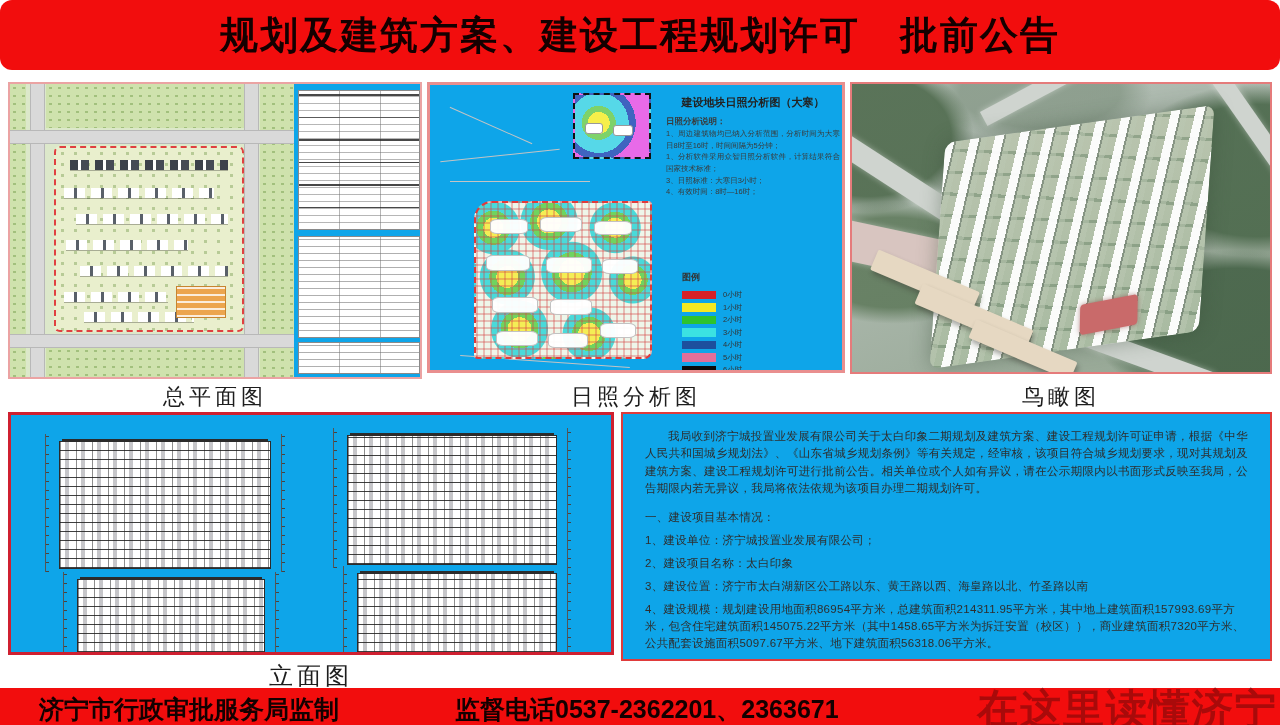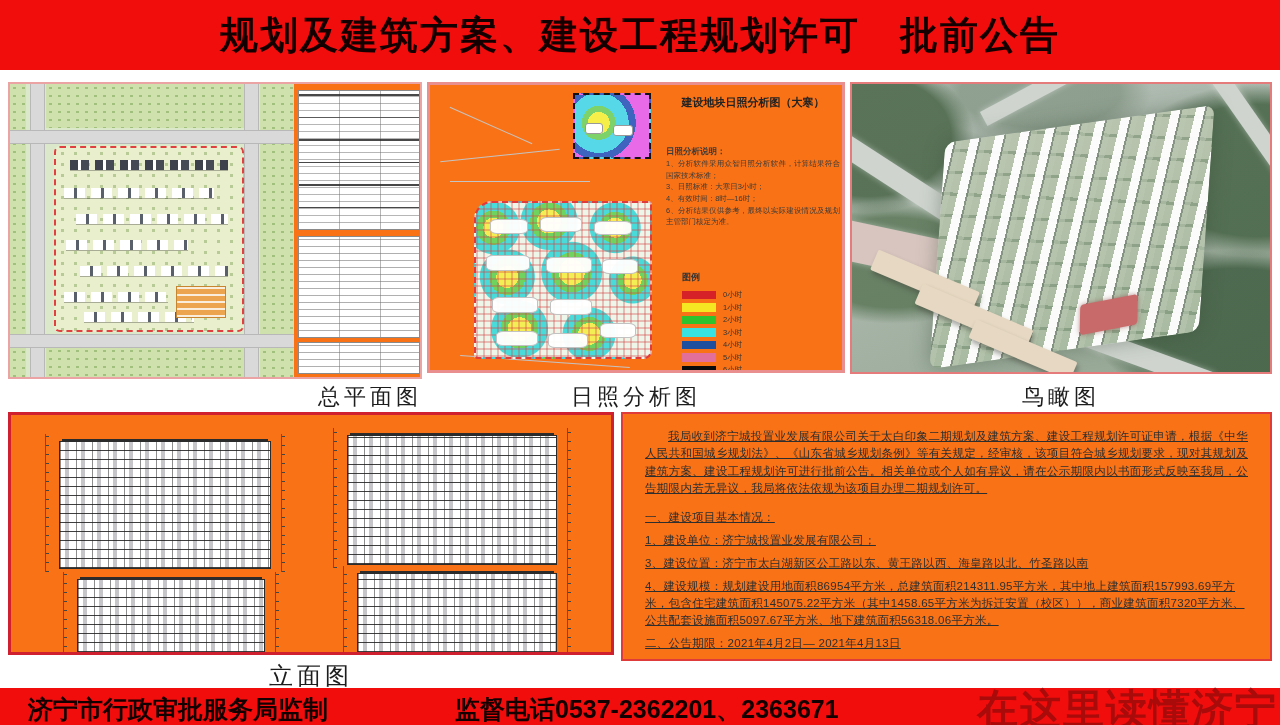--- a/index.html
+++ b/index.html
@@ -1,39 +1,39 @@
 <!DOCTYPE html>
 <html><head>
 <meta charset="utf-8">
 <style>
   html,body{margin:0;padding:0;}
   body{width:1280px;height:725px;position:relative;background:#ffffff;
        font-family:"Liberation Sans",sans-serif;overflow:hidden;}
 
   
   .banner{position:absolute;left:0;top:0;width:1280px;height:70px;background:#f20d0d;
-          display:flex;align-items:center;justify-content:center;}
+          display:flex;align-items:center;justify-content:center;border-radius:12px;}
   .banner .title{font-size:38px;font-weight:bold;color:#140000;letter-spacing:2px;}
   .footer{position:absolute;left:0;bottom:0;width:1280px;height:37px;background:#f20d0d;
           color:#140000;font-weight:bold;font-size:25px;}
-  .footer .f-left{position:absolute;left:28px;top:5px;}
+  .footer .f-left{position:absolute;left:39px;top:5px;}
   .footer .f-mid{position:absolute;left:455px;top:5px;}
   .footer .f-right{position:absolute;right:14px;top:5px;}
   .footer .watermark{position:absolute;right:2px;top:-6px;font-size:41px;font-weight:bold;
           color:#8d0909;opacity:.72;letter-spacing:2px;white-space:nowrap;}
 
   
-  .panel{position:absolute;background:#f97316;box-sizing:border-box;overflow:hidden;text-decoration:underline;}
+  .panel{position:absolute;background:#0ea5e9;box-sizing:border-box;overflow:hidden;}
   #p1{left:8px;top:82px;width:414px;height:297px;border:2px solid #eba3a3;}
   #p2{left:427px;top:82px;width:418px;height:291px;border:3px solid #e98f8f;}
   #p3{left:850px;top:82px;width:422px;height:292px;border:2px solid #e57b7b;}
   #p4{left:8px;top:412px;width:606px;height:243px;border:3px solid #cf2030;}
   #p5{left:621px;top:412px;width:651px;height:249px;border:2px solid #e03b3b;padding:14px 22px 0 22px;}
   .caption{position:absolute;color:#1d1d1d;font-size:22px;letter-spacing:4px;text-align:center;}
-  #cap1{left:8px;top:382px;width:414px;text-align:right;}
+  #cap1{left:8px;top:382px;width:414px;}
   #cap2{left:427px;top:382px;width:418px;}
   #cap3{left:850px;top:382px;width:422px;}
   #cap4{left:8px;top:660px;width:606px;font-size:24px;font-family:Liberation Serif, serif;}
 
   
   .plan{position:absolute;left:0;top:0;width:284px;height:293px;background:#dce8ca;}
   .pblock{position:absolute;background:#cfe2ad;
           background-image:radial-gradient(circle,rgba(118,158,78,.5) 1.2px,transparent 1.4px);
           background-size:9px 8px;}
   .road-v{position:absolute;top:0;bottom:0;width:13px;background:#d9d9d9;
@@ -76,21 +76,21 @@
               radial-gradient(circle at 80% 16%,#f4ee55 0 10px,#6fd45f 10px 16px,#49dada 16px 25px,transparent 26px),
               radial-gradient(circle at 18% 48%,#f4ee55 0 11px,#6fd45f 11px 18px,#49dada 18px 27px,transparent 28px),
               radial-gradient(circle at 55% 45%,#f4ee55 0 13px,#6fd45f 13px 20px,#49dada 20px 30px,transparent 31px),
               radial-gradient(circle at 90% 50%,#f4ee55 0 9px,#6fd45f 9px 15px,#49dada 15px 23px,transparent 24px),
               radial-gradient(circle at 25% 82%,#f4ee55 0 12px,#6fd45f 12px 19px,#49dada 19px 28px,transparent 29px),
               radial-gradient(circle at 65% 85%,#f4ee55 0 11px,#6fd45f 11px 17px,#49dada 17px 26px,transparent 27px);}
   .blob{position:absolute;background:rgba(255,255,255,.96);border:1px solid #c2c2c2;border-radius:7px/4px;}
   .sun-title{position:absolute;left:236px;top:10px;width:174px;text-align:center;
              font-size:11px;font-weight:bold;color:#222;}
   .sun-notes{position:absolute;left:236px;top:30px;width:174px;font-size:7.5px;
-             line-height:1.55;color:#3a3a3a;text-align:justify;margin-top:30px;}
+             line-height:1.55;color:#3a3a3a;text-align:justify;}
   .sun-notes .nh{font-weight:bold;font-size:8.5px;}
   .legend{position:absolute;left:252px;top:186px;width:150px;color:#333;}
   .legend .lt{font-size:9px;font-weight:bold;margin-bottom:6px;}
   .lrow{display:flex;align-items:center;margin-bottom:2.5px;}
   .swatch{width:34px;height:8.5px;margin-right:7px;}
   .lrow span.llabel{font-size:7.5px;}
 
   
   .sky{position:absolute;inset:0;
        background:
@@ -185,24 +185,24 @@
     <div class="blob" style="left:126px;top:56px;width:34px;height:13px;"></div>
     <div class="blob" style="left:16px;top:94px;width:44px;height:14px;"></div>
     <div class="blob" style="left:74px;top:96px;width:40px;height:14px;"></div>
     <div class="blob" style="left:124px;top:120px;width:34px;height:13px;"></div>
     <div class="blob" style="left:20px;top:128px;width:40px;height:13px;"></div>
     <div class="blob" style="left:72px;top:130px;width:38px;height:13px;"></div>
   </div>
   <div class="sun-title">建设地块日照分析图（大寒）</div>
   <div class="sun-notes">
     <div class="nh">日照分析说明：</div>
+    <div>1、周边建筑物均已纳入分析范围，分析时间为大寒日8时至16时，时间间隔为5分钟；</div>
     <div>1、分析软件采用众智日照分析软件，计算结果符合国家技术标准；</div>
     <div>3、日照标准：大寒日3小时；</div>
     <div>4、有效时间：8时—16时；</div>
-    <div>6、分析结果仅供参考，最终以实际建设情况及规划主管部门核定为准。</div>
   </div>
   <div class="legend">
     <div class="lt">图例</div>
     <div class="lrow">
       <span class="swatch" style="background-color: rgb(214, 33, 40);"></span>
       <span class="llabel">0小时</span>
     </div>
     <div class="lrow">
       <span class="swatch" style="background-color: rgb(245, 232, 34);"></span>
       <span class="llabel">1小时</span>
@@ -254,20 +254,21 @@
   <div class="facade" style="left:336px;top:20px;width:208px;height:128px;"></div>
   <div class="facade" style="left:66px;top:164px;width:186px;height:72px;"></div>
   <div class="facade" style="left:346px;top:158px;width:198px;height:78px;"></div>
 </div>
 <div class="caption" id="cap4">立面图</div>
 
 <div class="panel notice" id="p5">
   <div class="intro">我局收到济宁城投置业发展有限公司关于太白印象二期规划及建筑方案、建设工程规划许可证申请，根据《中华人民共和国城乡规划法》、《山东省城乡规划条例》等有关规定，经审核，该项目符合城乡规划要求，现对其规划及建筑方案、建设工程规划许可进行批前公告。相关单位或个人如有异议，请在公示期限内以书面形式反映至我局，公告期限内若无异议，我局将依法依规为该项目办理二期规划许可。</div>
   <div class="sechead">一、建设项目基本情况：</div>
   <div class="nline">1、建设单位：济宁城投置业发展有限公司；</div>
+  <div class="nline">2、建设项目名称：太白印象</div>
   <div class="nline">3、建设位置：济宁市太白湖新区公工路以东、黄王路以西、海皇路以北、竹圣路以南</div>
   <div class="nline">4、建设规模：规划建设用地面积86954平方米，总建筑面积214311.95平方米，其中地上建筑面积157993.69平方米，包含住宅建筑面积145075.22平方米（其中1458.65平方米为拆迁安置（校区）），商业建筑面积7320平方米、公共配套设施面积5097.67平方米、地下建筑面积56318.06平方米。</div>
   <div class="nline">二、公告期限：2021年4月2日— 2021年4月13日</div>
 
 </div>
 
 <div class="footer">
   <span class="f-left">济宁市行政审批服务局监制</span>
   <span class="f-mid">监督电话0537-2362201、2363671</span>
   <span class="watermark">在这里读懂济宁</span>

